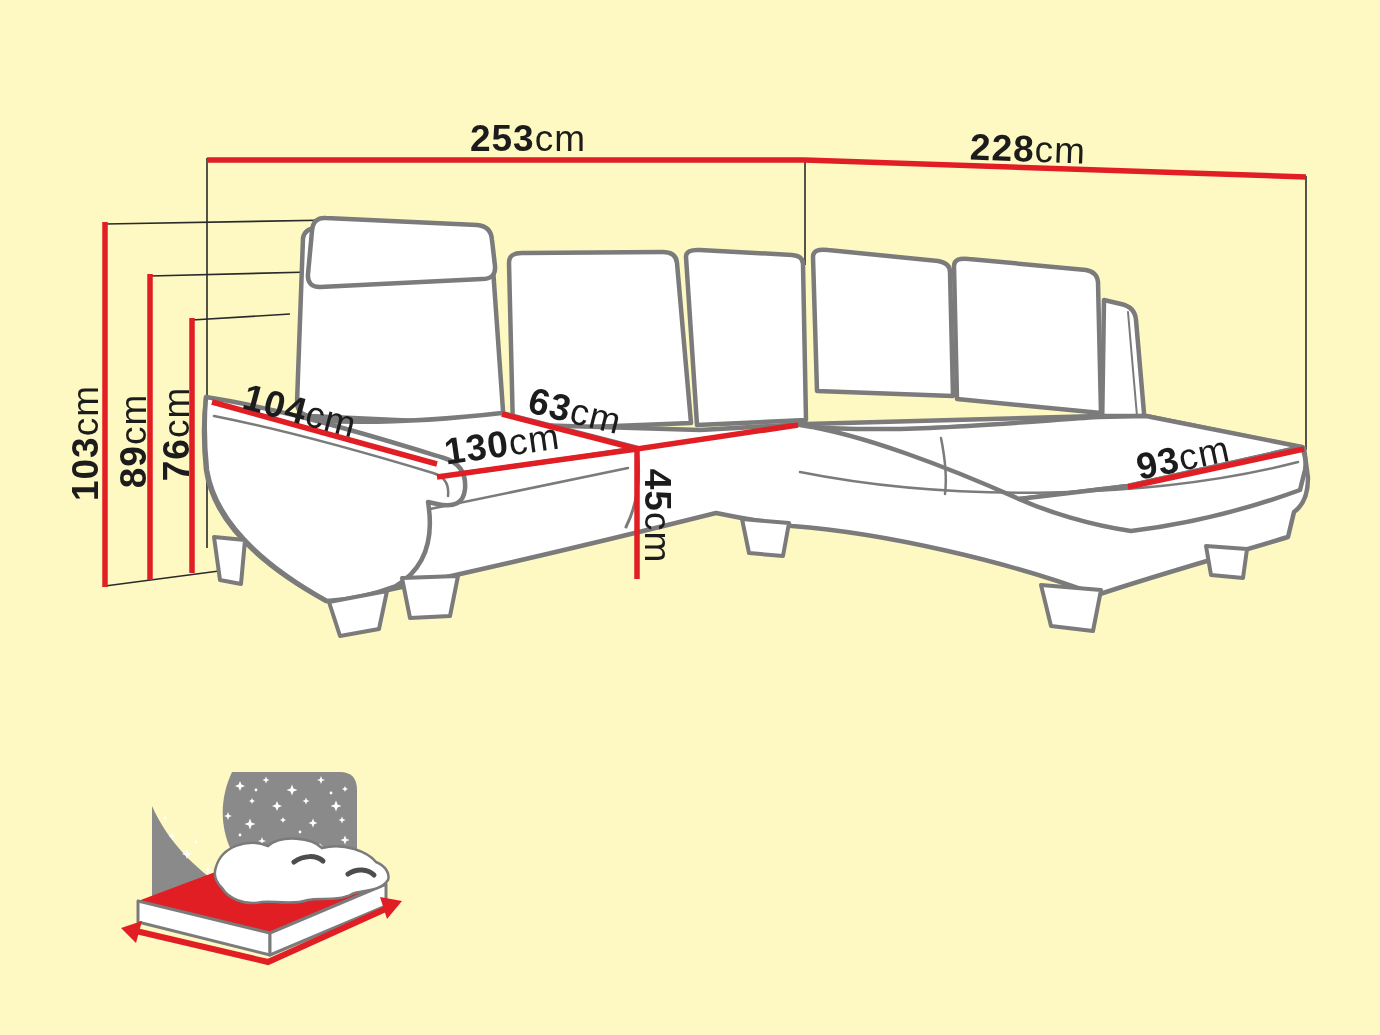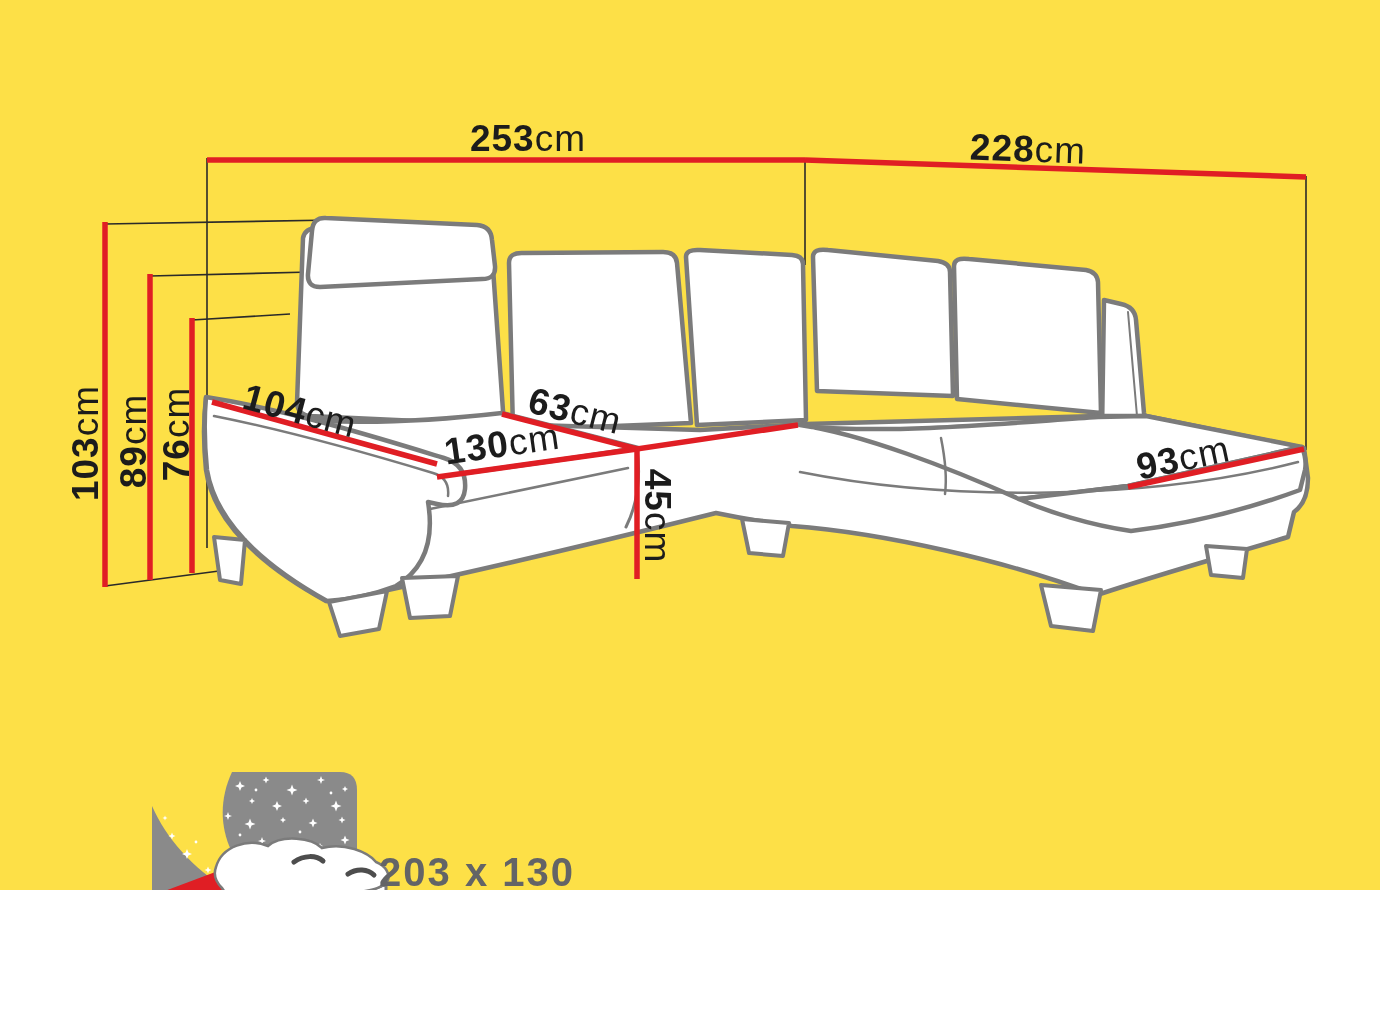--- a/index.html
+++ b/index.html
@@ -1,16 +1,16 @@
 <!DOCTYPE html>
 <html><head>
 <meta charset="utf-8">
 <style>
   html,body{margin:0;padding:0;background:#ffffff;}
-  .stage{position:relative;width:1380px;height:890px;background:#fde047;overflow:hidden;
+  .stage{position:relative;width:1380px;height:1035px;background:#fef9c3;overflow:hidden;
          font-family:"Liberation Sans", sans-serif;}
   svg{position:absolute;left:0;top:0;}
   .dim{position:absolute;white-space:nowrap;color:#1c1c1c;font-size:37px;line-height:1;
        letter-spacing:1px;}
   .dim .val{font-weight:700;}
   .dim .unit{font-weight:400;}
   .bed-size{position:absolute;white-space:nowrap;font-size:40px;font-weight:700;
             color:#636466;letter-spacing:2px;line-height:1;}
 </style>
 </head>
@@ -168,14 +168,13 @@
   <div class="dim" style="left:575px;top:411px;transform:translate(-50%,-50%) rotate(14deg);">
     <span class="val">63</span><span class="unit">cm</span>
   </div>
   <div class="dim" style="left:657px;top:516px;transform:translate(-50%,-50%) rotate(90deg);">
     <span class="val">45</span><span class="unit">cm</span>
   </div>
   <div class="dim" style="left:1183px;top:458px;transform:translate(-50%,-50%) rotate(-12deg);">
     <span class="val">93</span><span class="unit">cm</span>
   </div>
 
-  <div class="bed-size" style="left:477px;top:872px;transform:translate(-50%,-50%);">203 x 130</div>
 </div>
 
 </body></html>

